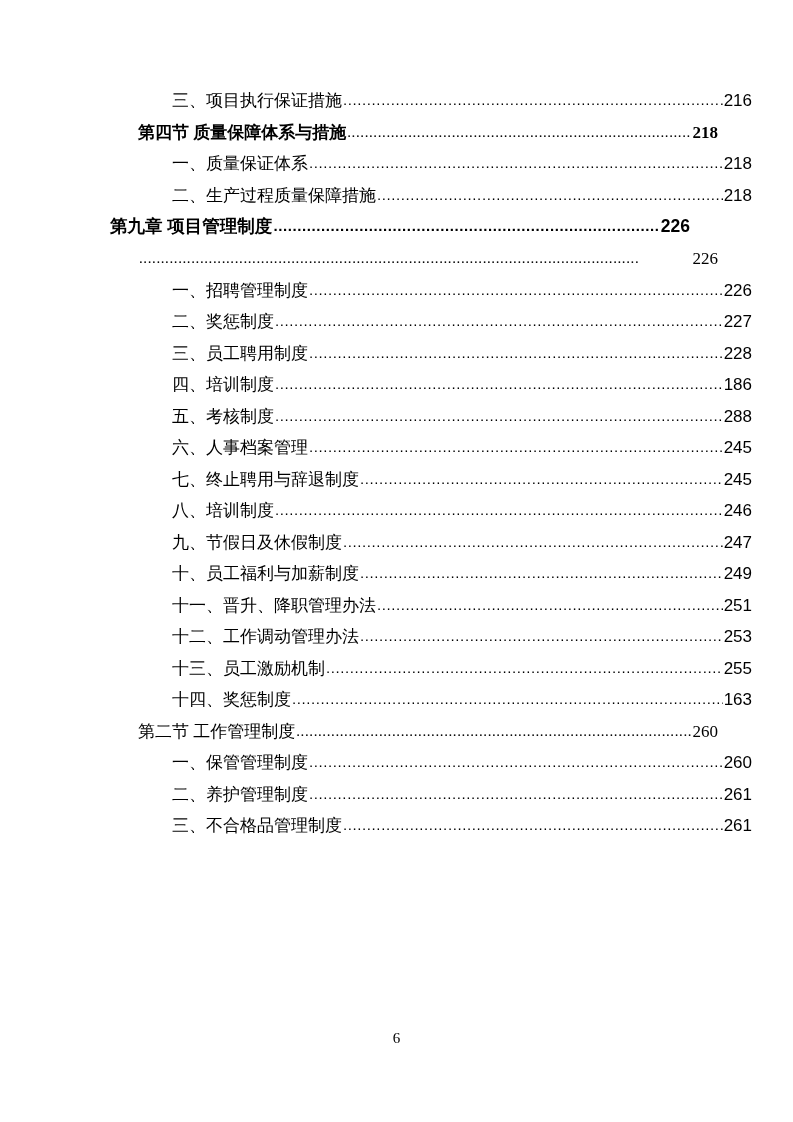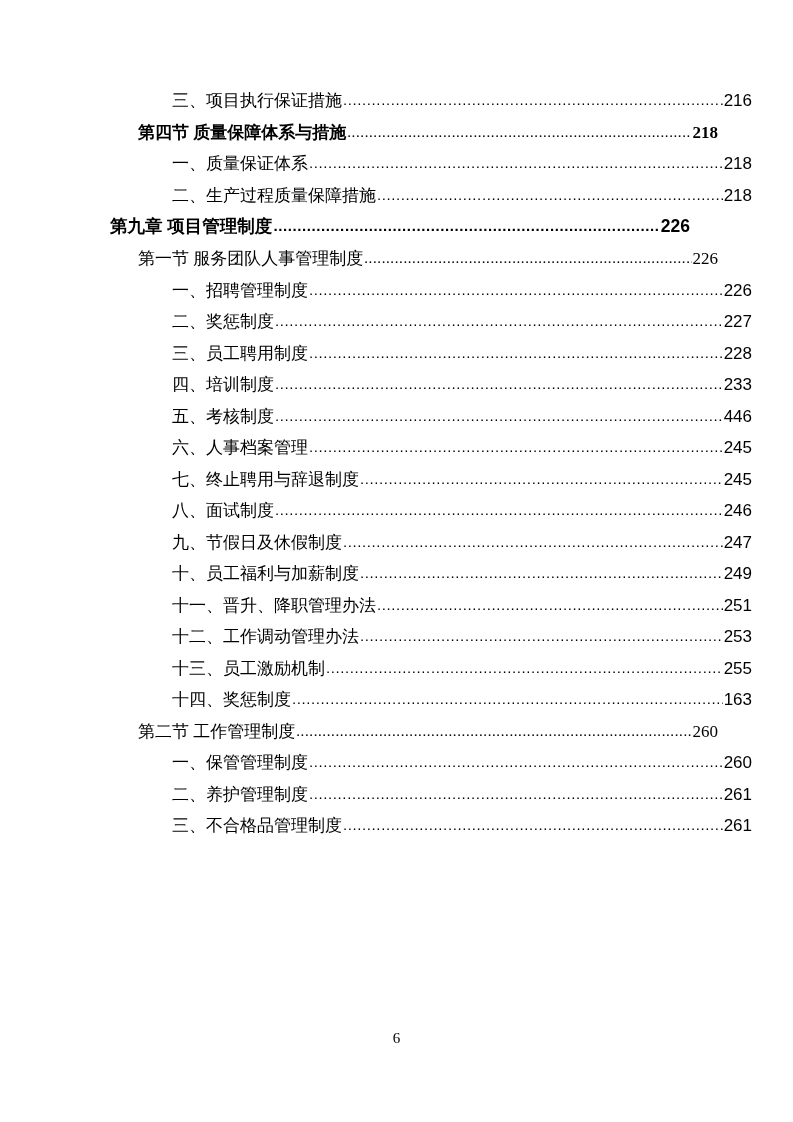--- a/index.html
+++ b/index.html
@@ -96,21 +96,20 @@
         <span class="label">二、生产过程质量保障措施</span>
         <span class="dots">...................................................................................................................</span>
         <span class="page-num">218</span>
       </div>
       <div class="toc-row lvl-chapter gap-top">
         <span class="label" style="font-weight: bold;">第九章 项目管理制度</span>
         <span class="dots">...................................................................................................................</span>
         <span class="page-num" style="font-weight: bold;">226</span>
       </div>
       <div class="toc-row lvl-section">
-        <span class="label">第一节 服务团队人事管理制度</span>
         <span class="dots">...................................................................................................................</span>
         <span class="page-num">226</span>
       </div>
       <div class="toc-row lvl-item">
         <span class="label">一、招聘管理制度</span>
         <span class="dots">...................................................................................................................</span>
         <span class="page-num">226</span>
       </div>
       <div class="toc-row lvl-item">
         <span class="label">二、奖惩制度</span>
@@ -118,39 +117,39 @@
         <span class="page-num">227</span>
       </div>
       <div class="toc-row lvl-item">
         <span class="label">三、员工聘用制度</span>
         <span class="dots">...................................................................................................................</span>
         <span class="page-num">228</span>
       </div>
       <div class="toc-row lvl-item">
         <span class="label">四、培训制度</span>
         <span class="dots">...................................................................................................................</span>
-        <span class="page-num">233</span>
+        <span class="page-num">186</span>
       </div>
       <div class="toc-row lvl-item">
         <span class="label">五、考核制度</span>
         <span class="dots">...................................................................................................................</span>
-        <span class="page-num">446</span>
+        <span class="page-num">288</span>
       </div>
       <div class="toc-row lvl-item">
         <span class="label">六、人事档案管理</span>
         <span class="dots">...................................................................................................................</span>
         <span class="page-num">245</span>
       </div>
       <div class="toc-row lvl-item">
         <span class="label">七、终止聘用与辞退制度</span>
         <span class="dots">...................................................................................................................</span>
         <span class="page-num">245</span>
       </div>
       <div class="toc-row lvl-item">
-        <span class="label">八、面试制度</span>
+        <span class="label">八、培训制度</span>
         <span class="dots">...................................................................................................................</span>
         <span class="page-num">246</span>
       </div>
       <div class="toc-row lvl-item">
         <span class="label">九、节假日及休假制度</span>
         <span class="dots">...................................................................................................................</span>
         <span class="page-num">247</span>
       </div>
       <div class="toc-row lvl-item">
         <span class="label">十、员工福利与加薪制度</span>

